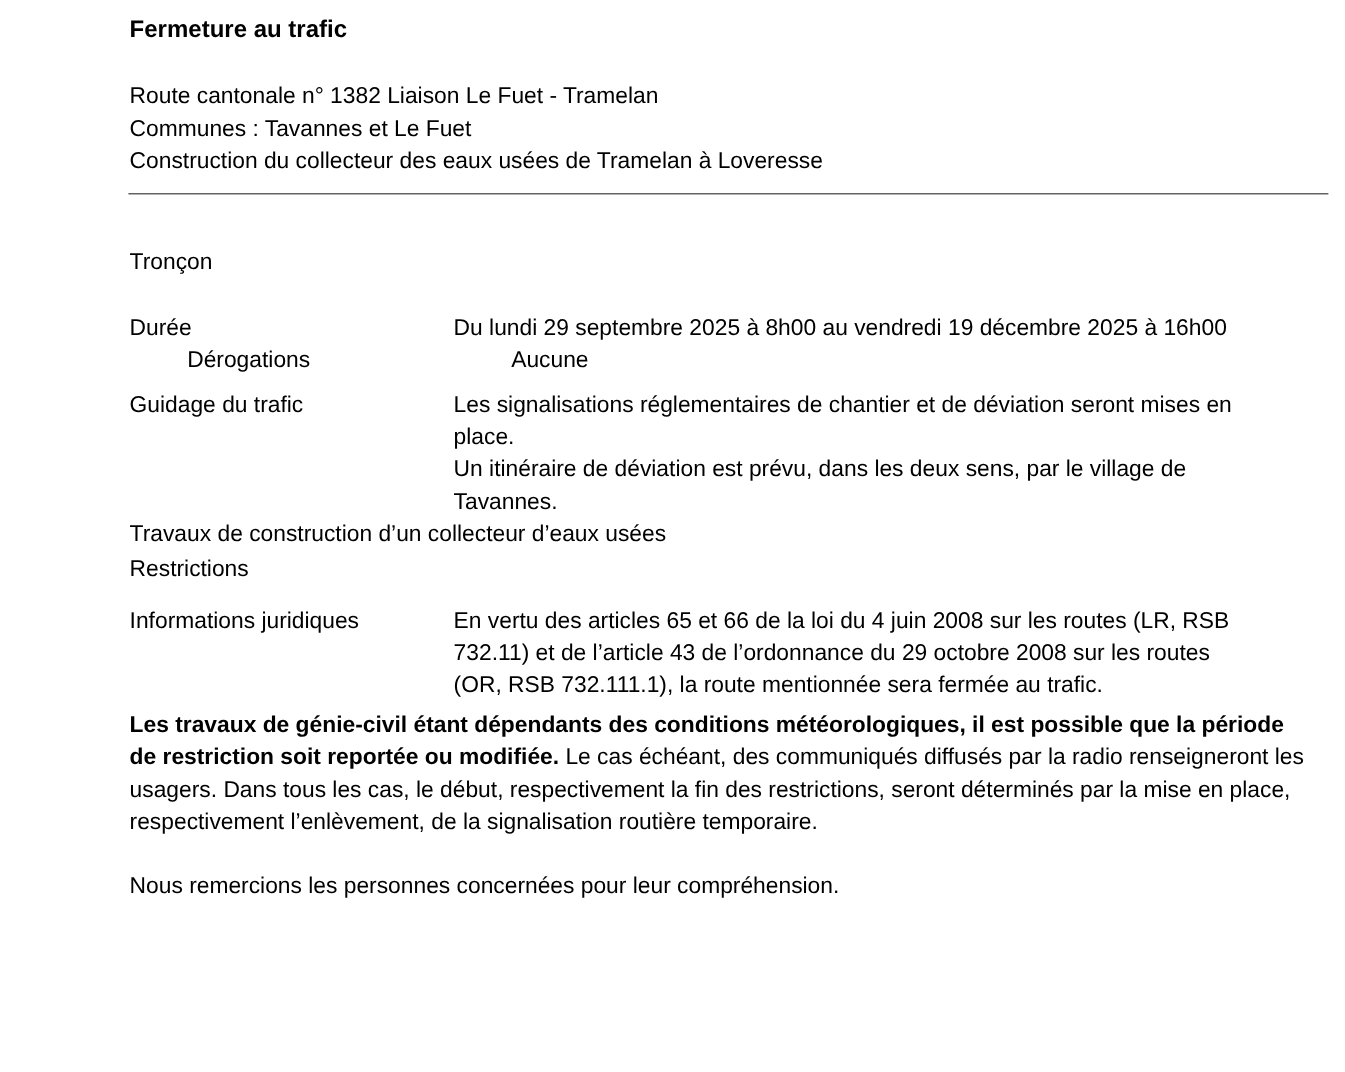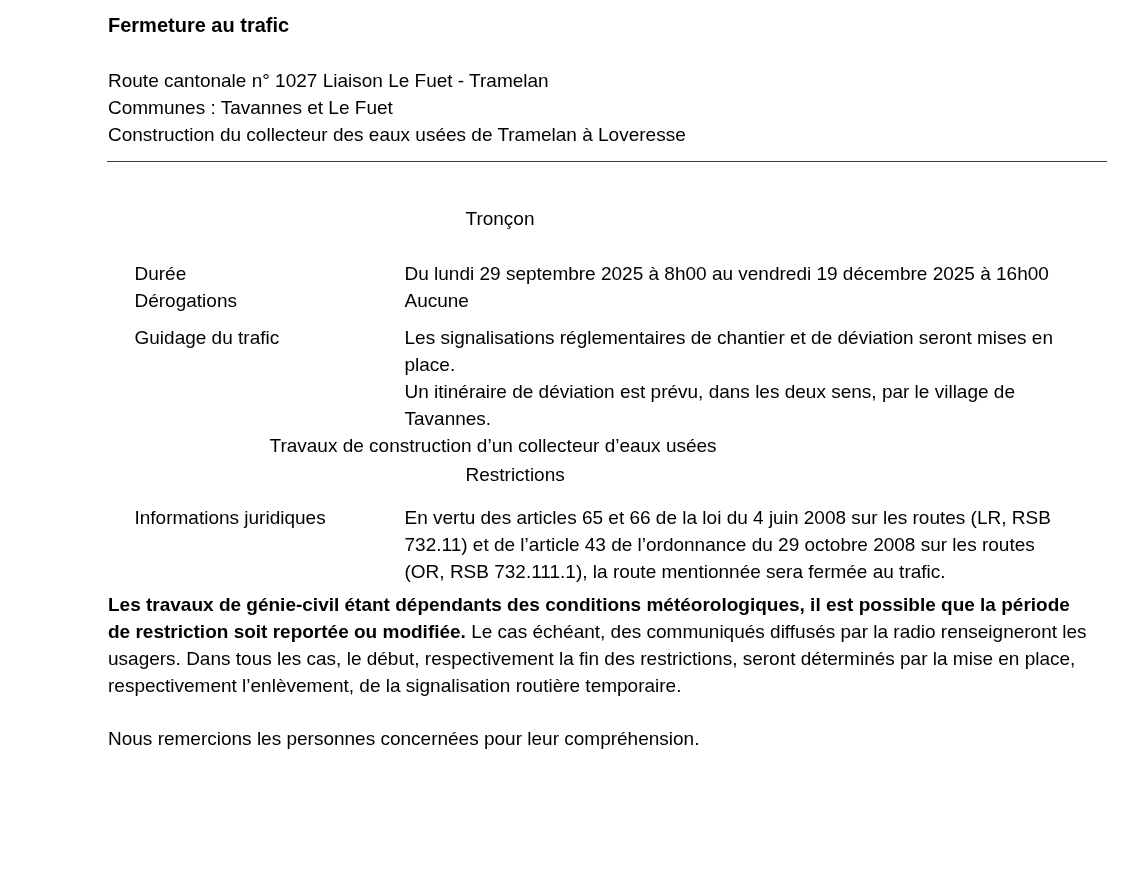--- a/index.html
+++ b/index.html
@@ -25,47 +25,47 @@
   .intro { margin-top: 28px; }
   .intro div { white-space: nowrap; }
   .divider {
     border: none;
     border-top: 1px solid #3c3c3c;
     height: 0;
     width: 1000px;
     margin: 13px 0 0 -1px;
   }
   .details { margin-top: 43px; }
-  .row { display: flex; align-items: flex-start; justify-content: center; }
+  .row { display: flex; align-items: flex-start; }
   .row .label { flex: 0 0 270px; width: 270px; }
   .row .value { width: 662px; }
   .value.bold { font-weight: normal; }
   .value.multiline { white-space: pre-line; }
   .mb28 { margin-bottom: 28px; }
   .mb16 { margin-bottom: 16px; }
-  .mb10 { margin-bottom: 10px; }
+  .mb10 { margin-bottom: 10px; margin-left: 48px; }
   .mb2  { margin-bottom: 2px; }
   .mb0  { margin-bottom: 0; }
   .note {
     margin: 6px 0 0 0;
     width: 985px;
     text-align: left;
   }
   .note .bold-lead { font-weight: bold; }
   .closing { margin: 26px 0 0 0; }
 </style>
 </head>
 <body>
 
 <div class="page">
 
   <h1 class="title">Fermeture au trafic</h1>
 
   <div class="intro">
-    <div>Route cantonale n° 1027 Liaison Le Fuet - Tramelan</div>
+    <div>Route cantonale n° 1382 Liaison Le Fuet - Tramelan</div>
     <div>Communes : Tavannes et Le Fuet</div>
     <div>Construction du collecteur des eaux usées de Tramelan à Loveresse</div>
   </div>
 
   <hr class="divider">
 
   <div class="details">
 
     <div class="row mb28">
       <div class="label">Tronçon</div>

